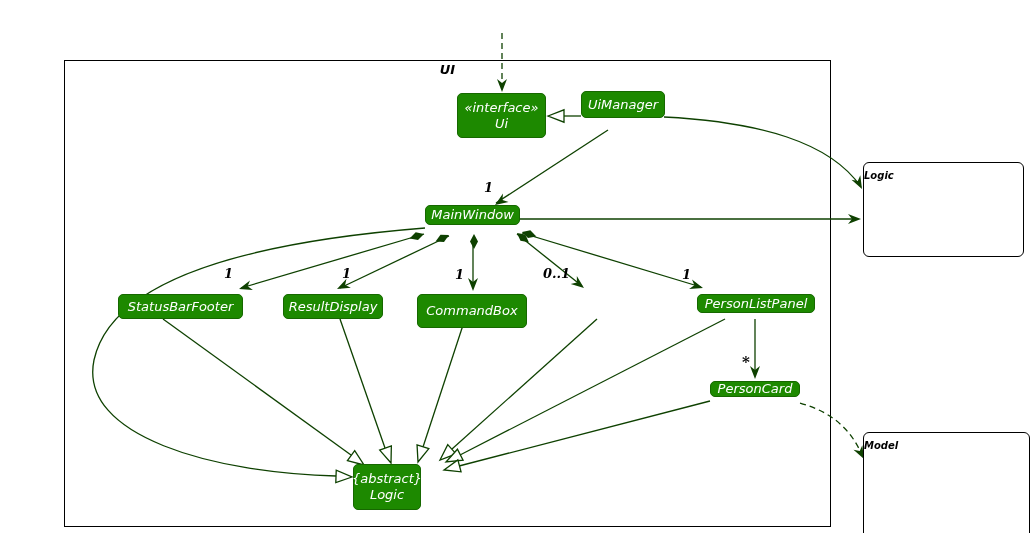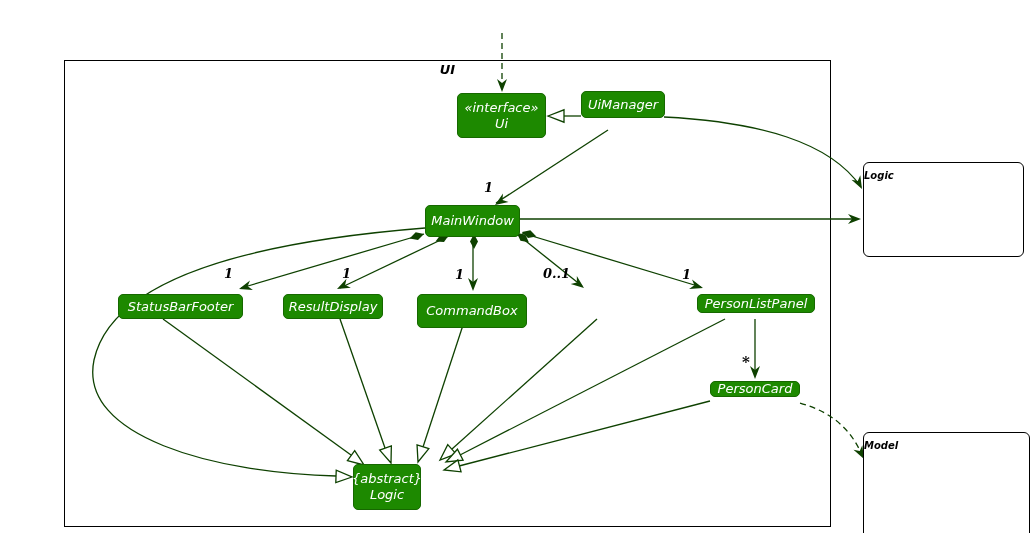--- a/index.html
+++ b/index.html
@@ -152,21 +152,21 @@
     </g>
   </svg>
 
   <div class="cls" style="left:457px;top:93px;width:89px;height:45px">
     <span>«interface»</span>
     <span>Ui</span>
   </div>
   <div class="cls" style="left:581px;top:91px;width:84px;height:27px">
     <span>UiManager</span>
   </div>
-  <div class="cls" style="left:425px;top:205px;width:95px;height:32px">
+  <div class="cls" style="left:425px;top:205px;width:95px;height:20px">
     <span>MainWindow</span>
   </div>
   <div class="cls" style="left:118px;top:294px;width:125px;height:25px">
     <span>StatusBarFooter</span>
   </div>
   <div class="cls" style="left:283px;top:294px;width:100px;height:25px">
     <span>ResultDisplay</span>
   </div>
   <div class="cls" style="left:417px;top:294px;width:110px;height:34px">
     <span>CommandBox</span>

